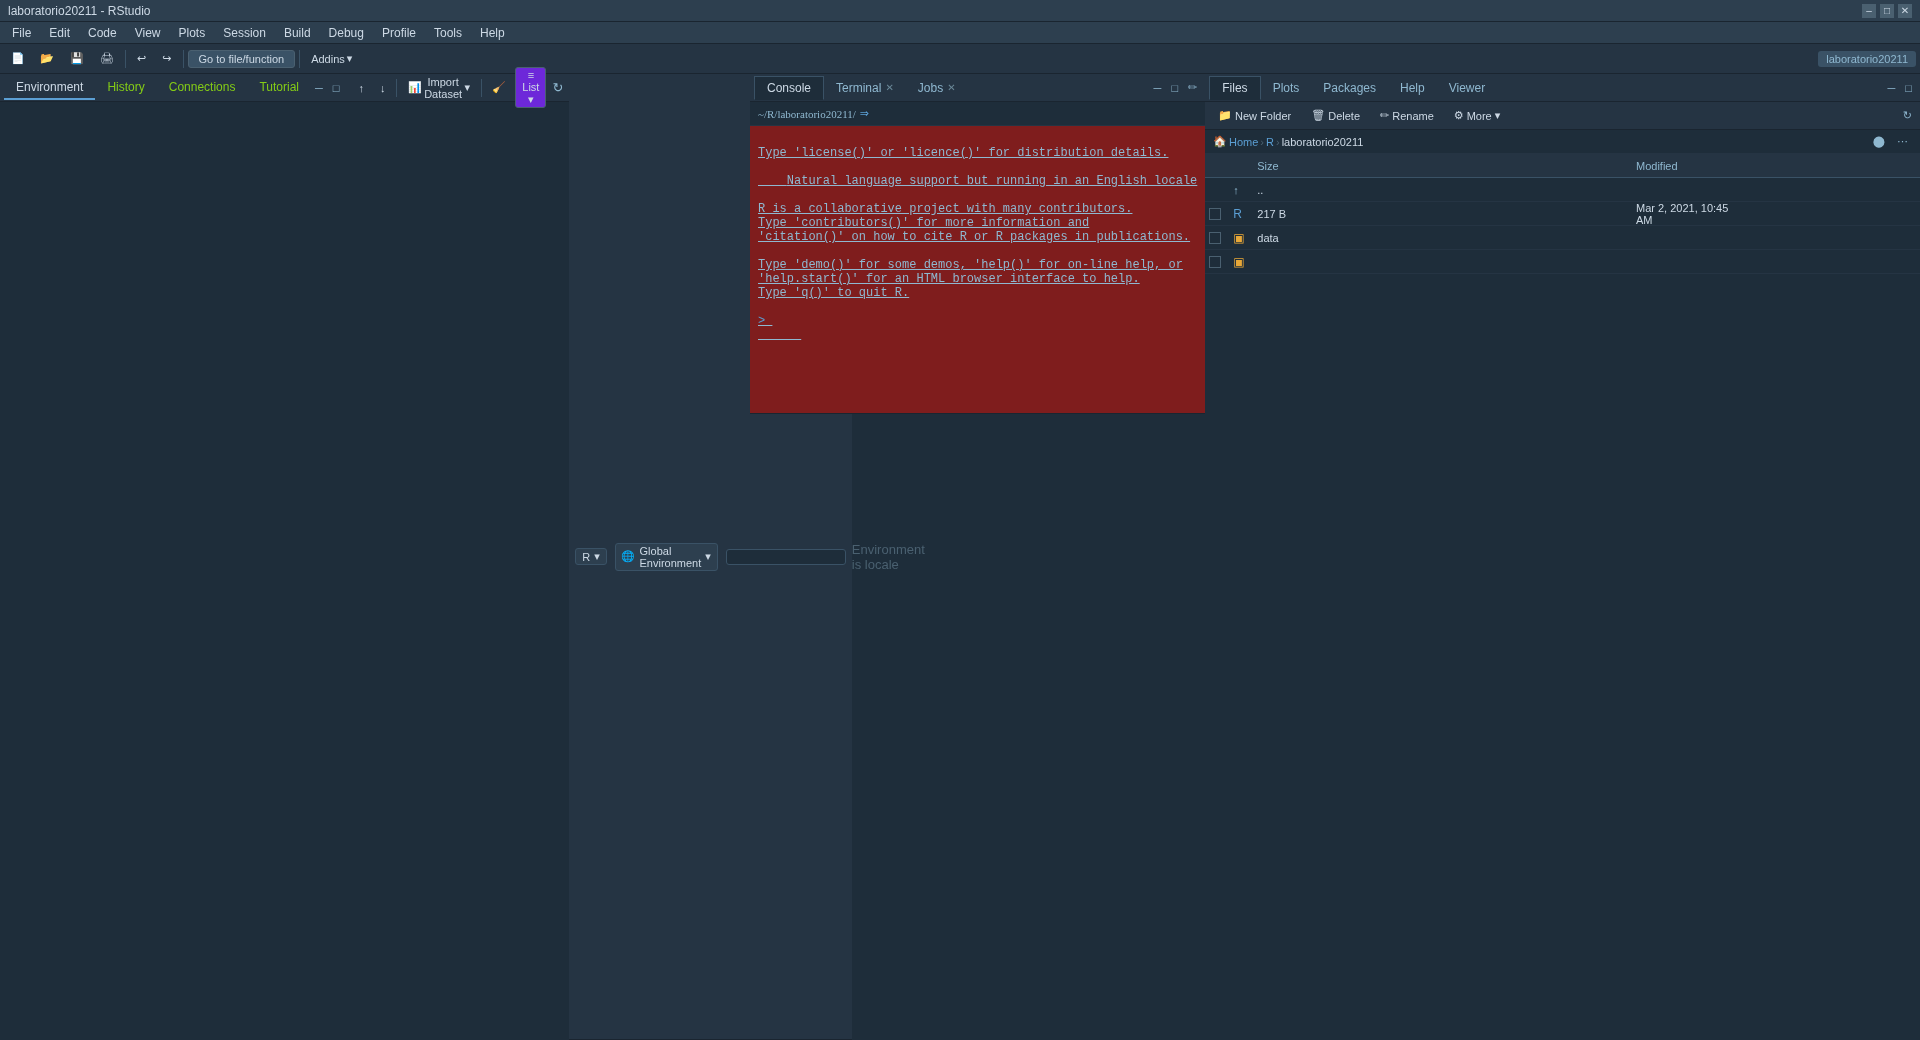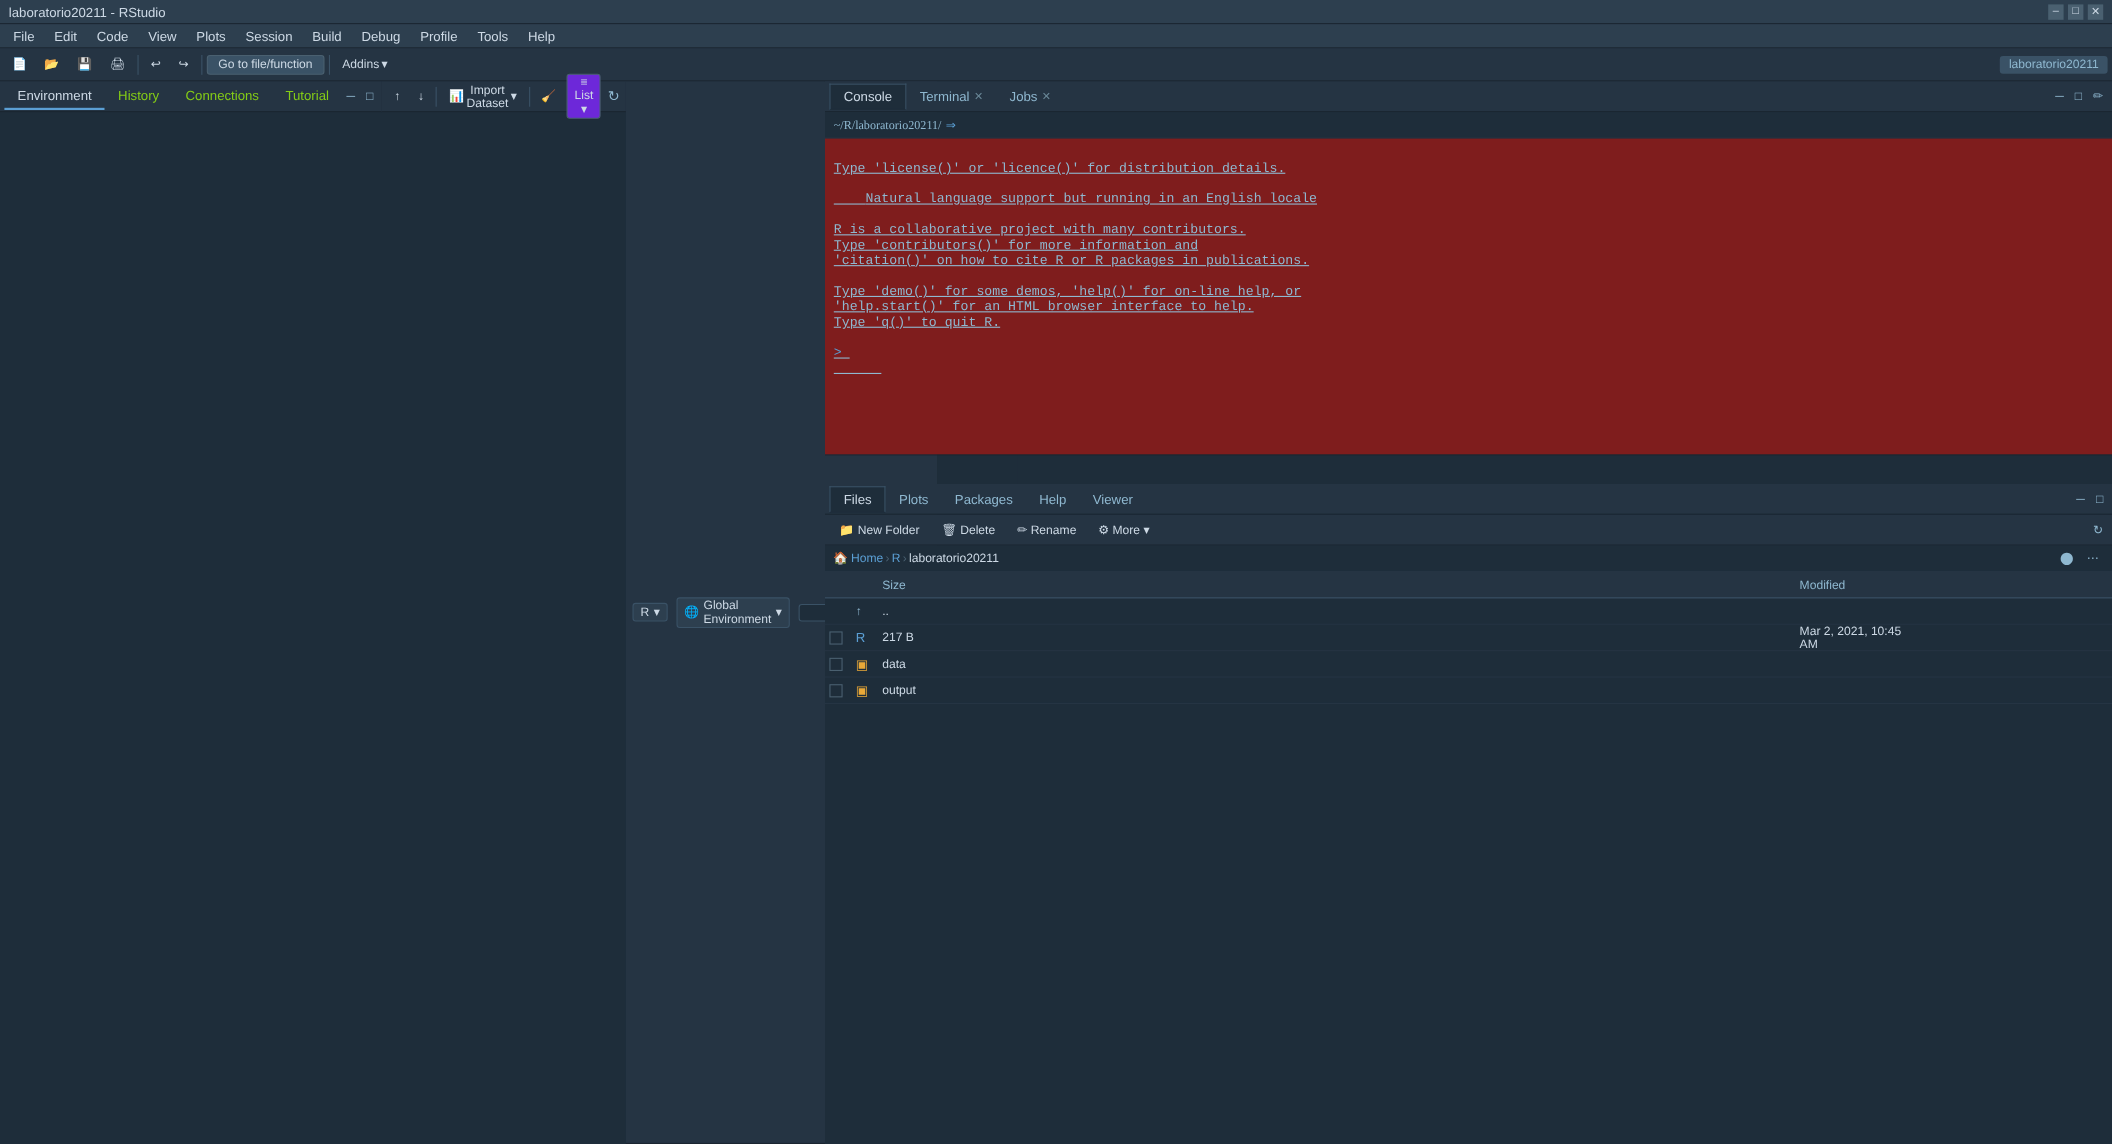--- a/index.html
+++ b/index.html
@@ -222,22 +222,21 @@
     }
     .env-empty-text {
       color: #4a6070;
       font-size: 13px;
     }
 
     
     .right-panel {
       flex: 1;
       display: flex;
-      flex-direction: column;
-      gap: 26px;
+      flex-direction: row;
     }
 
     
     .console-area {
       height: 340px;
       display: flex;
       flex-direction: column;
       border-bottom: 1px solid #1a2530;
     }
 
@@ -667,20 +666,19 @@
           <div class="checkbox"></div>
           <div class="file-icon folder-icon">▣</div>
           <div>data</div>
           <div></div>
           <div></div>
         </div>
 
         <div class="files-row">
           <div class="checkbox"></div>
           <div class="file-icon folder-icon">▣</div>
-          <div>output</div>
           <div></div>
           <div></div>
         </div>
       </div>
     </div>
   </div>
 </div>
 
 </body></html>

